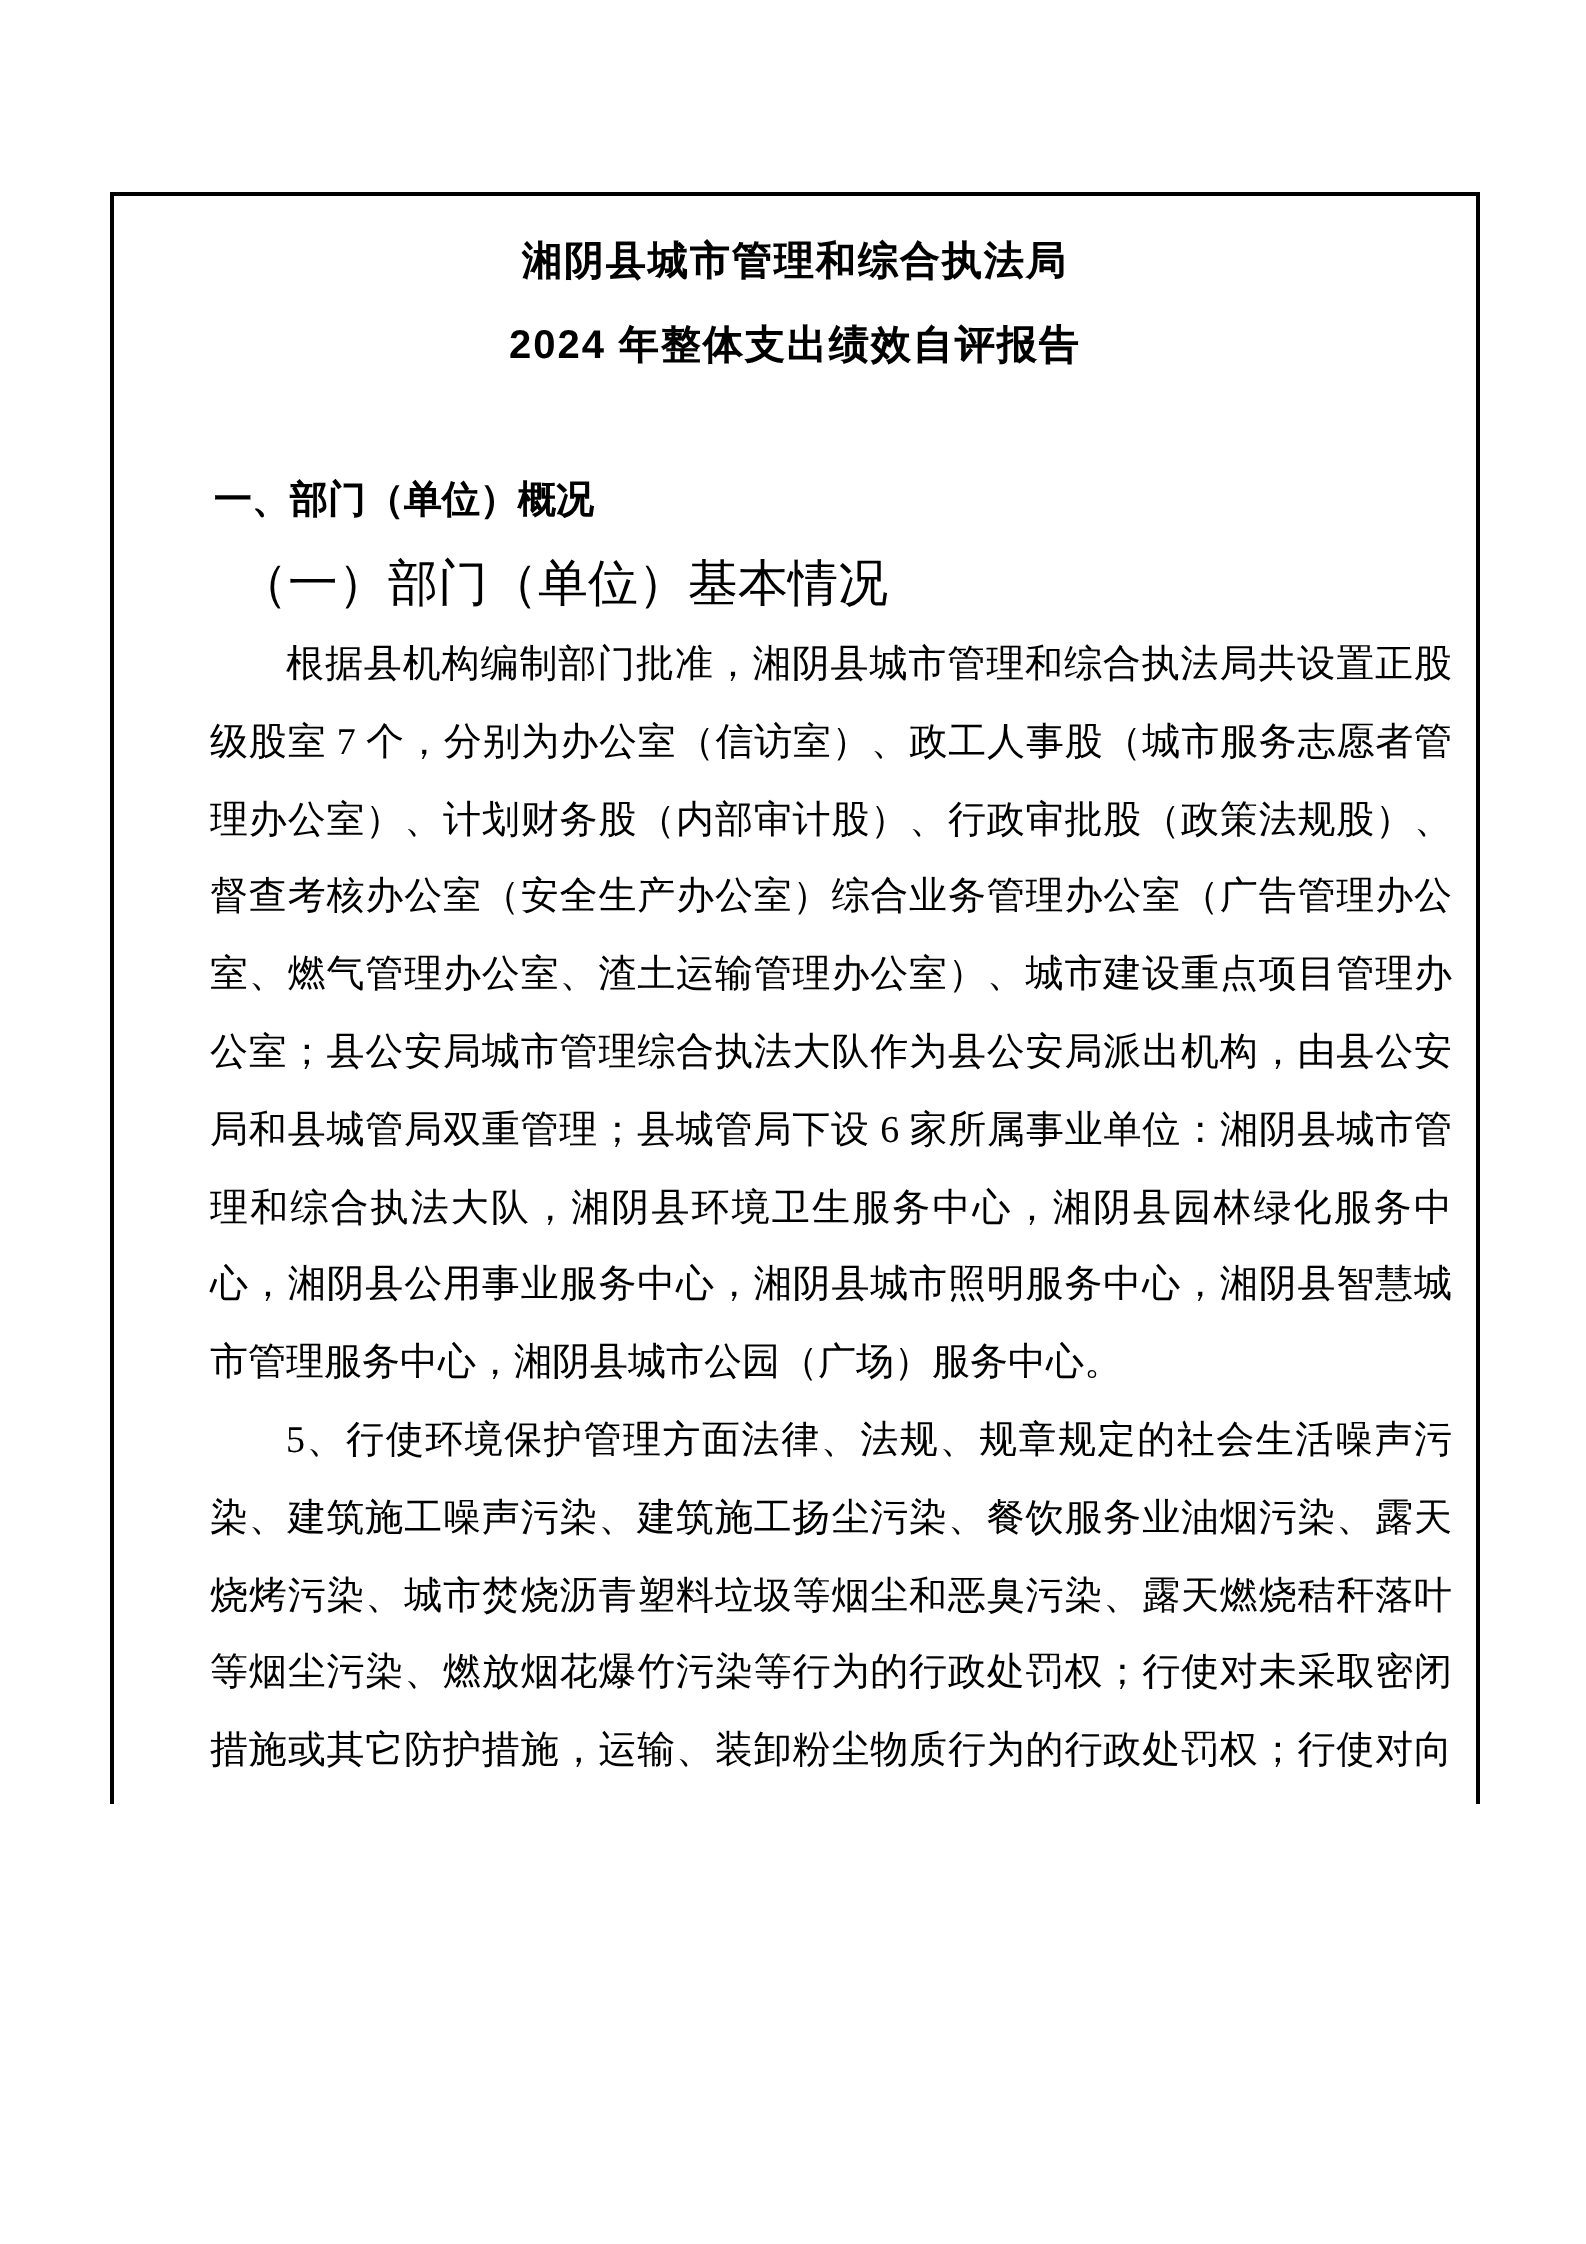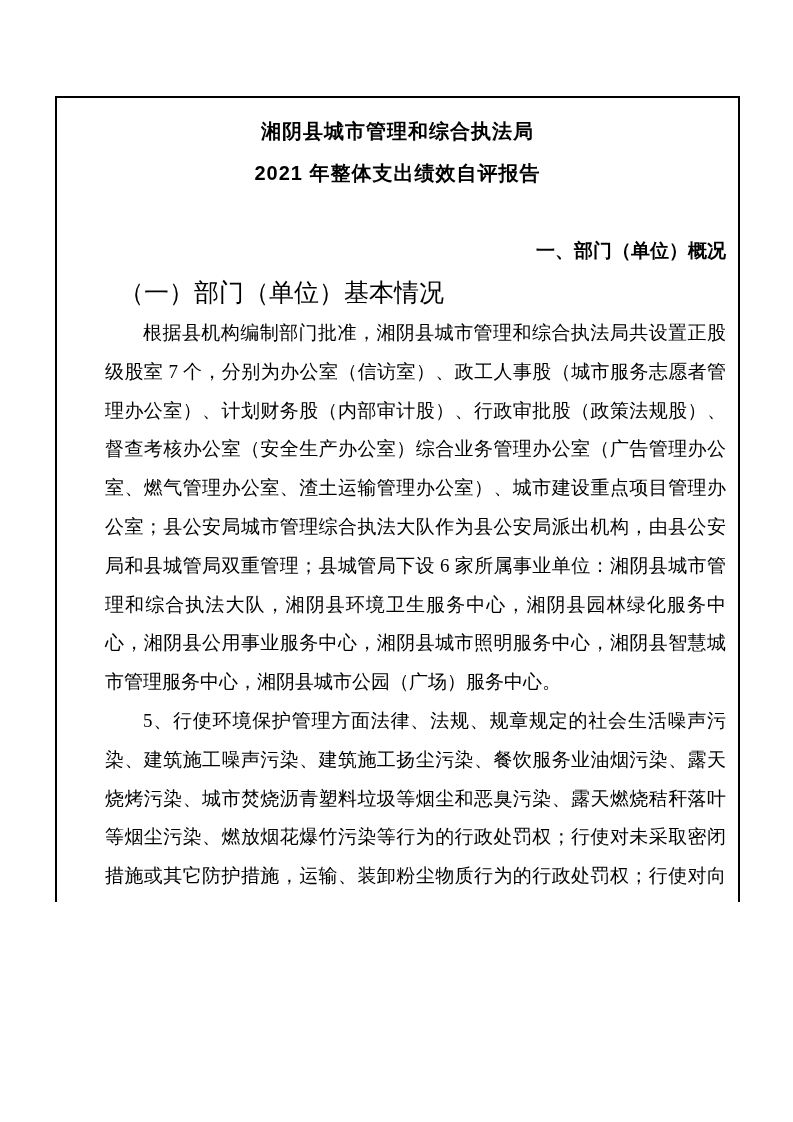--- a/index.html
+++ b/index.html
@@ -39,21 +39,20 @@
     line-height: 42px;
     letter-spacing: 1px;
   }
   .section-heading {
     margin-top: 36px;
     font-family: "Liberation Sans", "DejaVu Sans", sans-serif;
     font-weight: bold;
     font-size: 19px;
     line-height: 42px;
     text-indent: 2em;
-    text-align: right;
   }
   .subsection-heading {
     font-size: 25px;
     line-height: 42px;
     text-indent: 2em;
   }
   .body-paragraph {
     font-size: 19px;
     line-height: 38.8px;
     text-indent: 2em;
@@ -63,21 +62,21 @@
   }
 </style>
 </head>
 <body>
 
 <div class="page">
   <div class="doc-frame">
 
     <div class="title">湘阴县城市管理和综合执法局</div>
 
-    <div class="title">2021 年整体支出绩效自评报告</div>
+    <div class="title">2024 年整体支出绩效自评报告</div>
 
     <div class="section-heading">一、部门（单位）概况</div>
 
     <div class="subsection-heading">（一）部门（单位）基本情况</div>
 
     <p class="body-paragraph">根据县机构编制部门批准，湘阴县城市管理和综合执法局共设置正股级股室 7 个，分别为办公室（信访室）、政工人事股（城市服务志愿者管理办公室）、计划财务股（内部审计股）、行政审批股（政策法规股）、督查考核办公室（安全生产办公室）综合业务管理办公室（广告管理办公室、燃气管理办公室、渣土运输管理办公室）、城市建设重点项目管理办公室；县公安局城市管理综合执法大队作为县公安局派出机构，由县公安局和县城管局双重管理；县城管局下设 6 家所属事业单位：湘阴县城市管理和综合执法大队，湘阴县环境卫生服务中心，湘阴县园林绿化服务中心，湘阴县公用事业服务中心，湘阴县城市照明服务中心，湘阴县智慧城市管理服务中心，湘阴县城市公园（广场）服务中心。</p>
 
 
     <p class="body-paragraph">5、行使环境保护管理方面法律、法规、规章规定的社会生活噪声污染、建筑施工噪声污染、建筑施工扬尘污染、餐饮服务业油烟污染、露天烧烤污染、城市焚烧沥青塑料垃圾等烟尘和恶臭污染、露天燃烧秸秆落叶等烟尘污染、燃放烟花爆竹污染等行为的行政处罚权；行使对未采取密闭措施或其它防护措施，运输、装卸粉尘物质行为的行政处罚权；行使对向城市水体排放、倾倒城市垃圾和其它废弃物行为的行政处罚权。</p>
 

